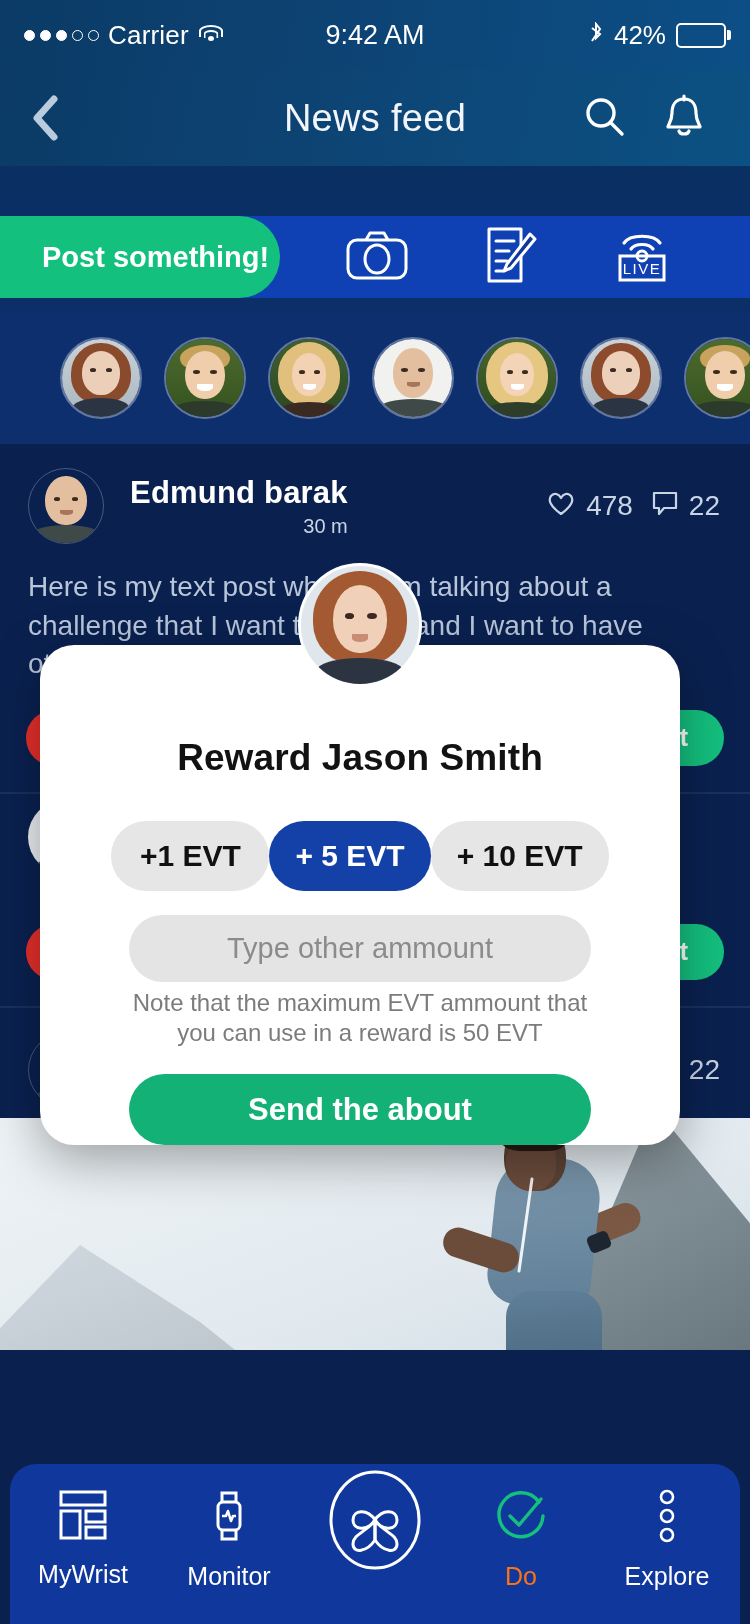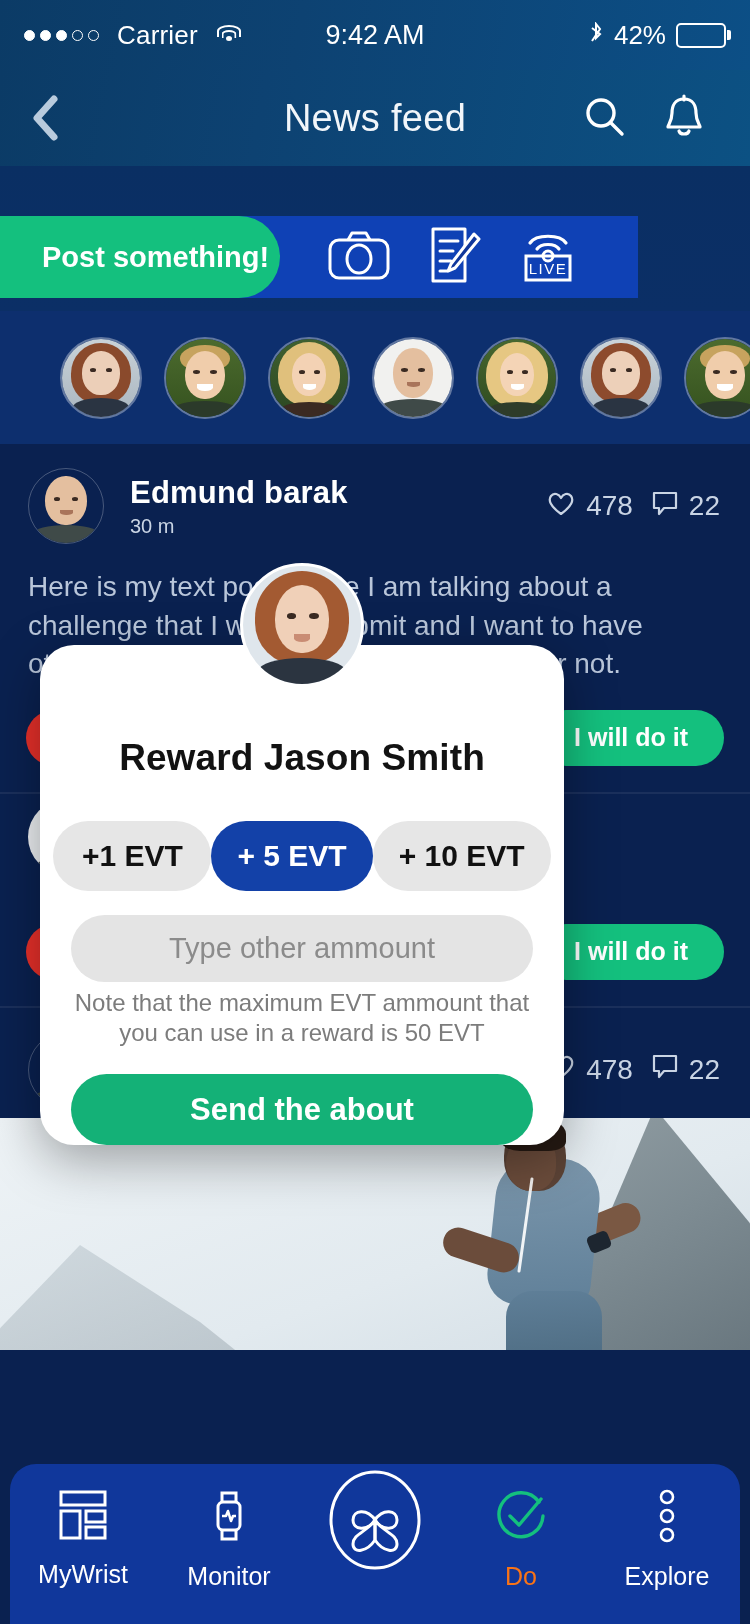--- a/index.html
+++ b/index.html
@@ -23,21 +23,21 @@
   
   .statusbar {
     position: absolute; top: 0; left: 0;
     width: 750px; height: 70px;
     display: flex; align-items: center;
     padding: 0 24px;
     color: #fff;
     background: linear-gradient(100deg,#0b3b66 0%,#0d4272 40%,#0c4f86 100%);
     z-index: 6;
   }
-  .sb-left { display: flex; align-items: center; gap: 18px; }
+  .sb-left { display: flex; align-items: center; gap: 9px; }
   .dots { display: flex; gap: 5px; align-items: center; }
   .dot { width: 11px; height: 11px; border-radius: 50%; border: 1.6px solid #fff; }
   .dot.full { background: #fff; }
   .carrier { font-size: 26px; letter-spacing: .2px; }
   .wifi { position: relative; width: 26px; height: 20px; }
   .wifi i {
     position: absolute; left: 50%; transform: translateX(-50%);
     border: 2.4px solid #fff; border-bottom: none; border-radius: 50% 50% 0 0;
   }
   .wifi i:nth-child(1) { width: 24px; height: 12px; top: 0; }
@@ -87,21 +87,21 @@
 
   
   .composer-zone {
     position: absolute; top: 166px; left: 0;
     width: 750px; height: 145px;
     background: linear-gradient(180deg,#0a2f63 0%,#0b2f66 100%);
     z-index: 4;
   }
   .composer-bar {
     position: absolute; top: 50px; left: 0;
-    width: 638px; height: 82px;
+    width: 750px; height: 82px;
     background: #0f41b5;
     display: flex; align-items: center;
   }
   .post-btn {
     width: 280px; height: 82px;
     background: #14c07e;
     border-radius: 0 44px 44px 0;
     display: flex; align-items: center;
     padding-left: 42px;
     color: #fff; font-size: 29px; font-weight: 700;
@@ -153,21 +153,21 @@
     display: flex; align-items: center;
     padding: 24px 30px 10px 28px;
   }
   .post-avatar {
     width: 76px; height: 76px; border-radius: 50%;
     overflow: hidden; position: relative; flex: none;
     border: 1px solid rgba(255,255,255,.25);
   }
   .post-meta { margin-left: 26px; }
   .post-author { color: #fff; font-size: 31px; font-weight: 700; letter-spacing: .2px; }
-  .post-time { color: #c9d4e4; font-size: 20px; margin-top: 4px; }
+  .post-time { color: #c9d4e4; font-size: 20px; margin-top: 4px; text-align: right; }
   .post-stats {
     margin-left: auto; display: flex; align-items: center; gap: 18px;
     color: #c9d4e4; font-size: 28px;
   }
   .stat { display: flex; align-items: center; gap: 10px; cursor: pointer; }
   .post-body {
     color: #b9c6da; font-size: 28px; line-height: 1.38;
     padding: 14px 30px 20px 28px;
   }
 
@@ -242,21 +242,21 @@
   .runner .cord {
     position: absolute; left: 104px; top: 62px; width: 3px; height: 96px;
     background: rgba(255,255,255,.9); border-radius: 2px; transform: rotate(8deg);
   }
   .runner .watch {
     position: absolute; left: 168px; top: 118px; width: 22px; height: 18px;
     background: #1d2630; border-radius: 5px; transform: rotate(-22deg);
   }
   .modal {
     position: absolute; left: 40px; top: 645px;
-    width: 524px; height: 500px;
+    width: 640px; height: 500px;
     background: #fff; border-radius: 34px;
     box-shadow: 0 14px 52px rgba(0,0,0,.35);
     z-index: 9;
     display: flex; flex-direction: column; align-items: center;
     padding-top: 92px;
   }
   .modal-avatar {
     position: absolute; top: -82px; left: 50%; transform: translateX(-50%);
     width: 124px; height: 124px; border-radius: 50%;
     overflow: hidden; background: #dfe6ec;

